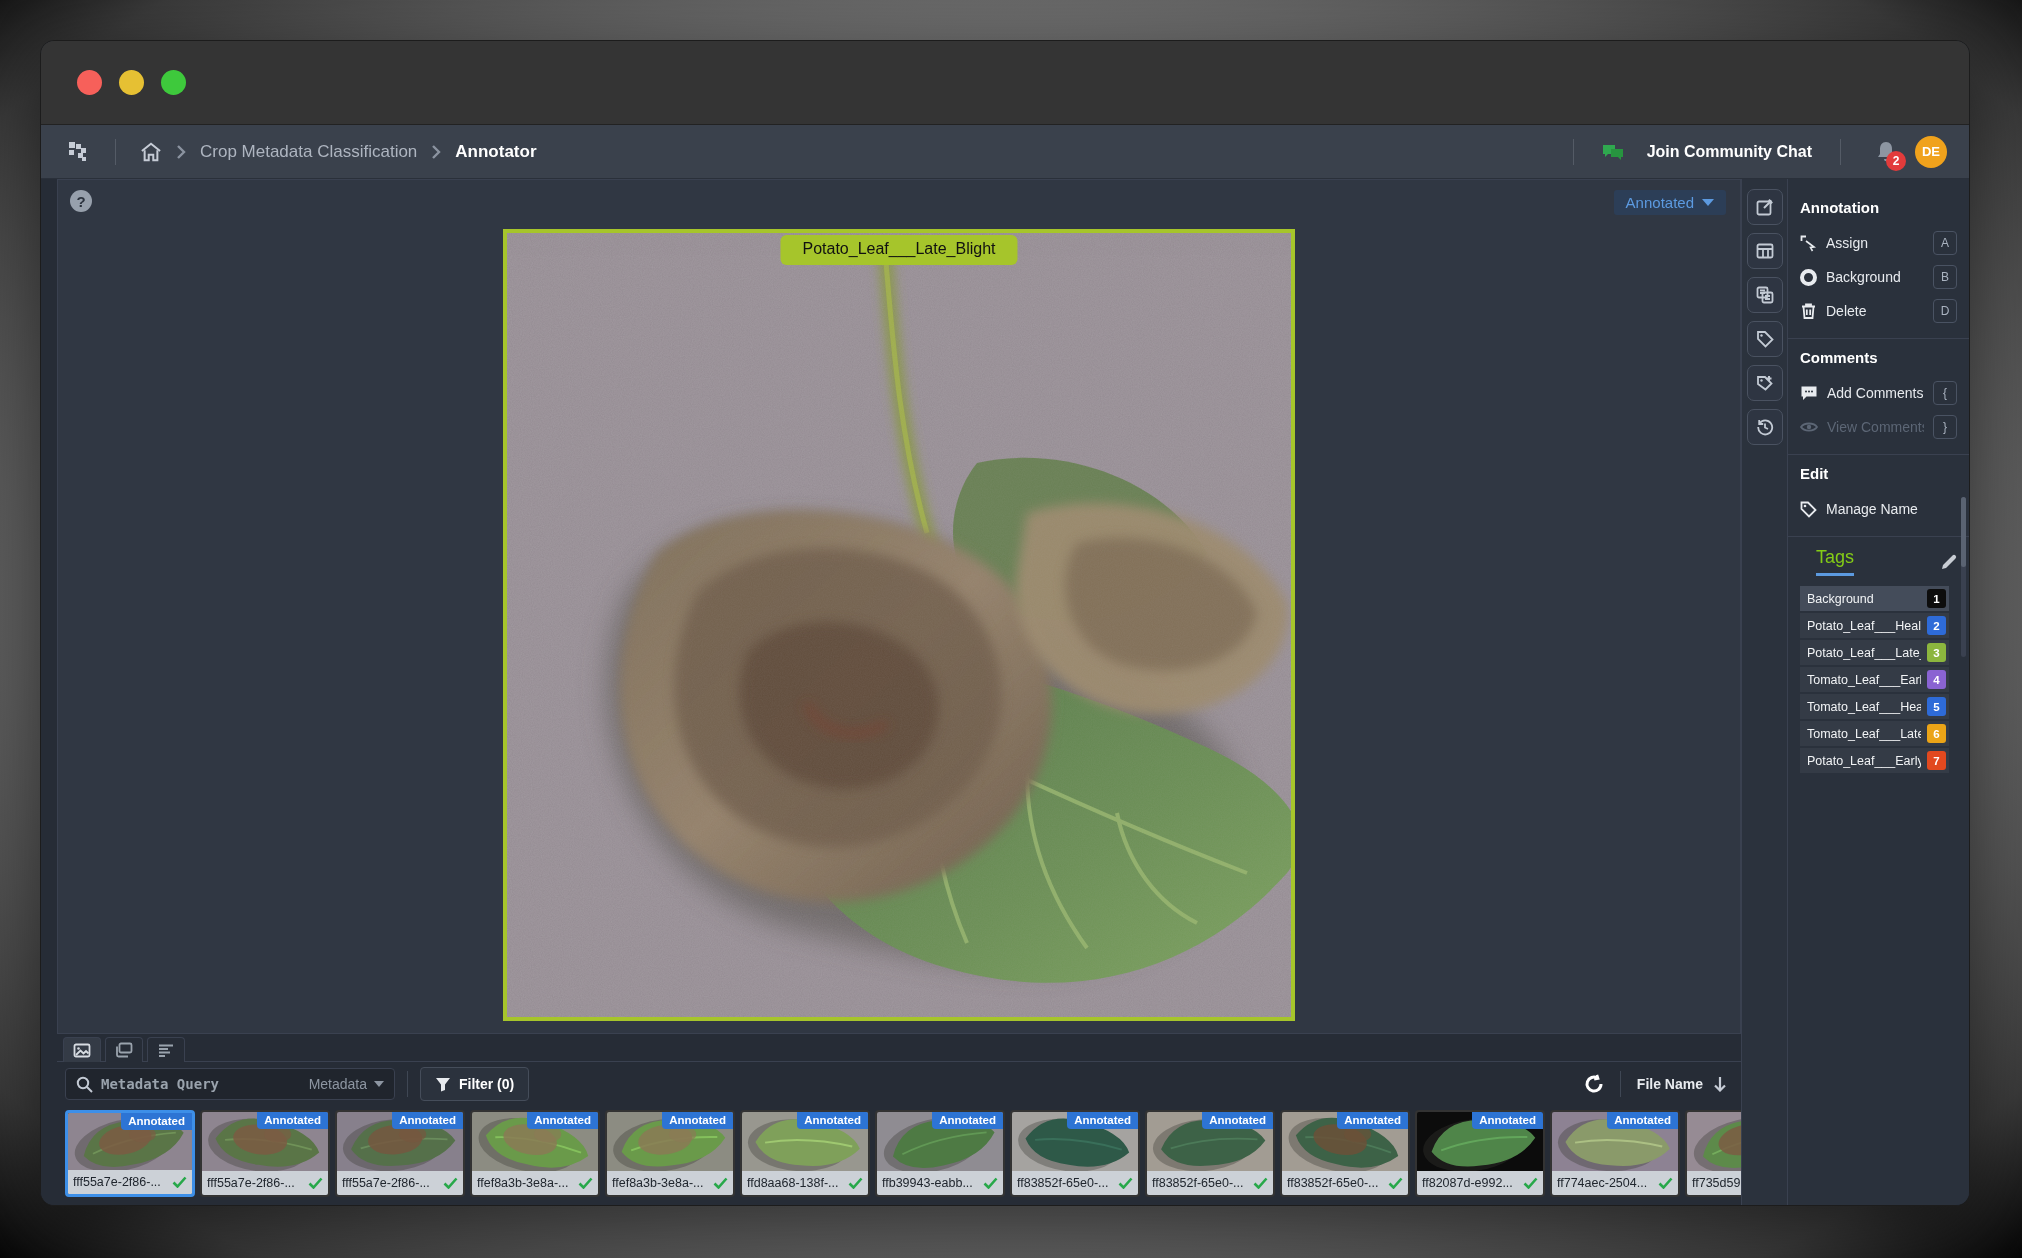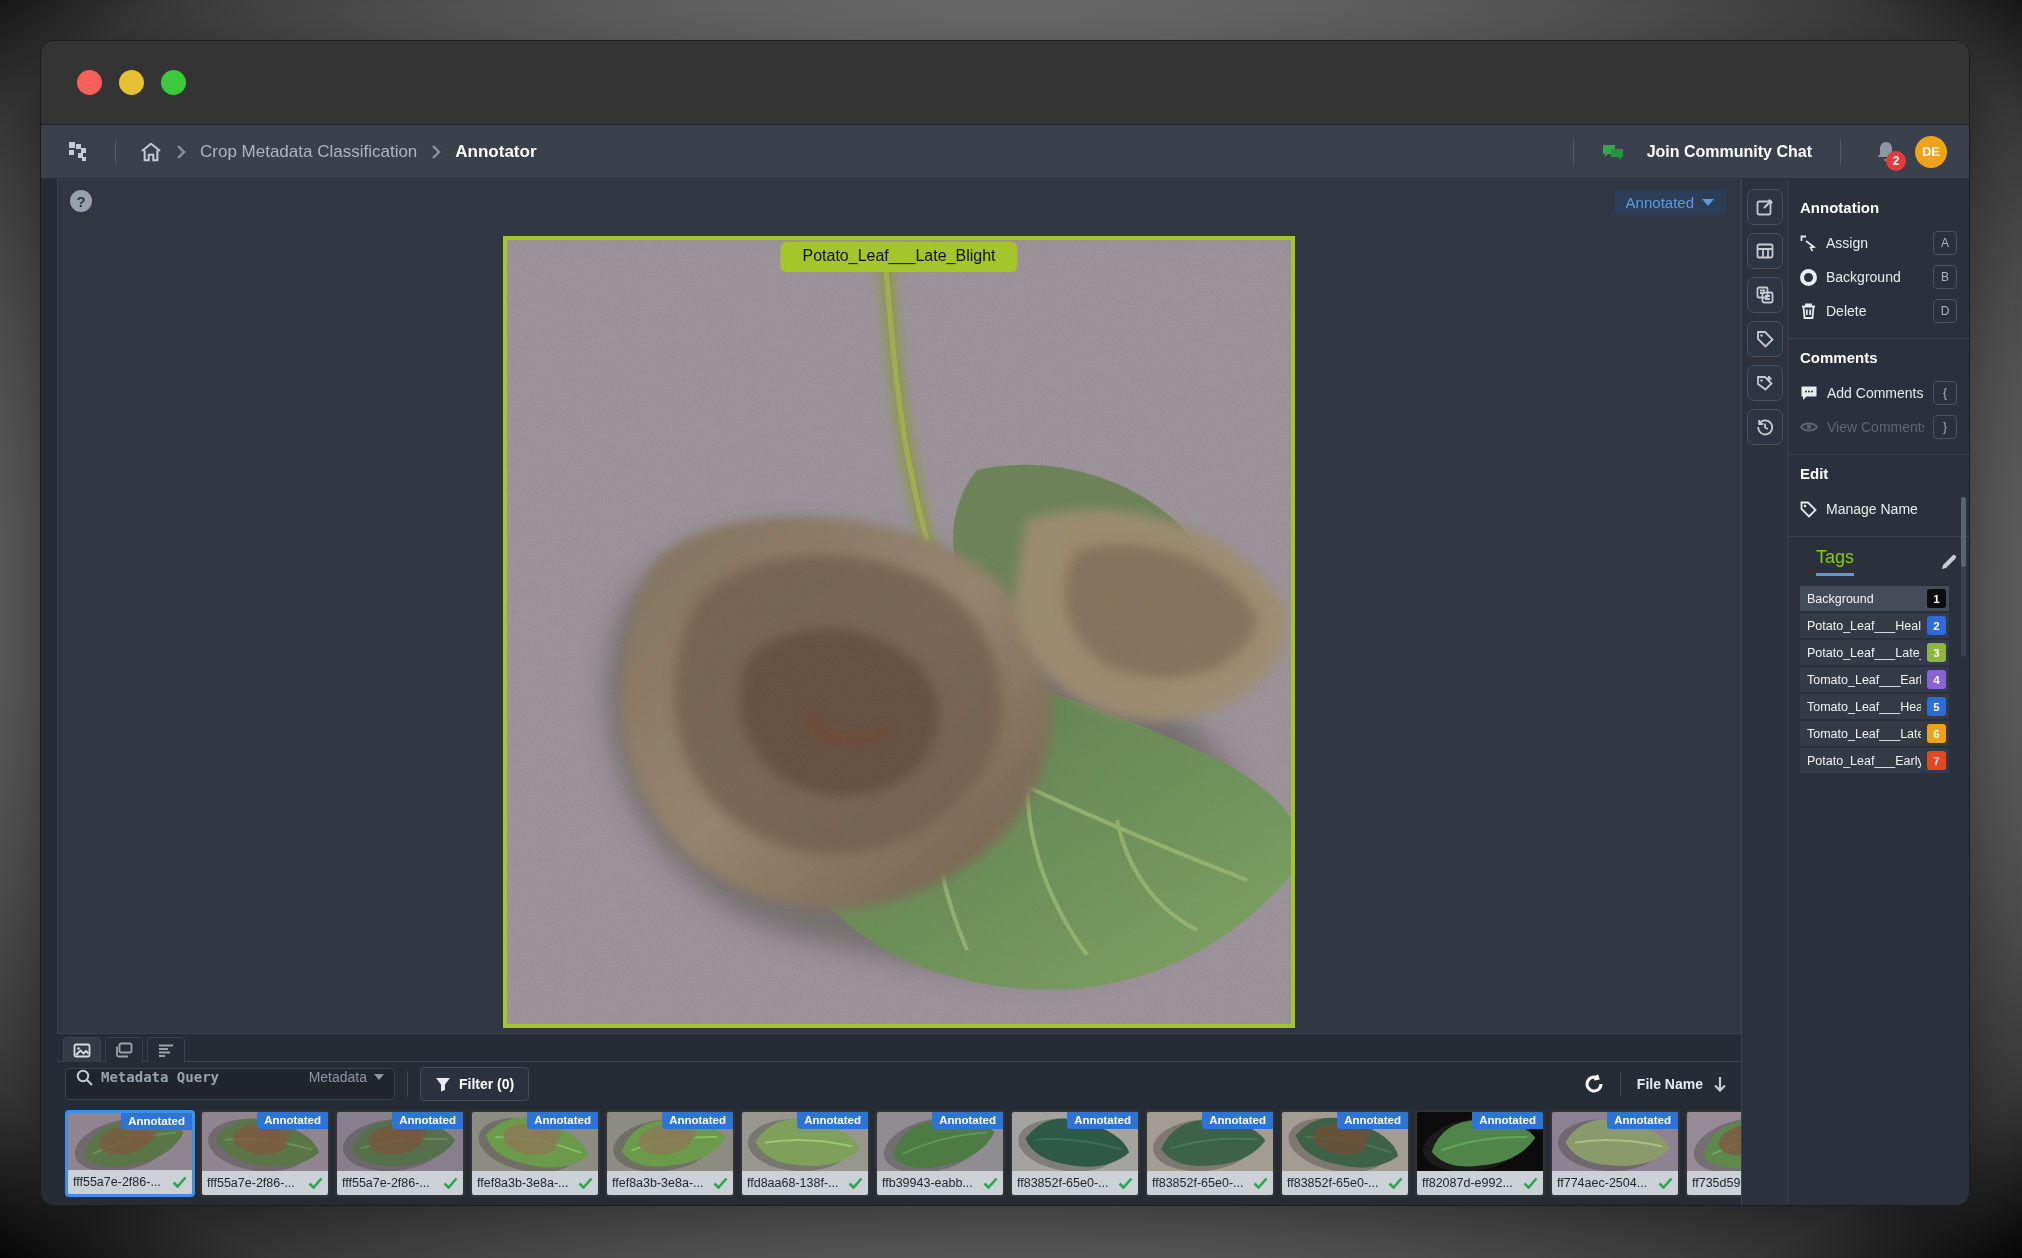--- a/index.html
+++ b/index.html
@@ -38,21 +38,21 @@
   .main { flex:1; display:flex; min-height:0; background:#262c36; }
   .canvas-col { flex:1; display:flex; flex-direction:column; min-width:0; margin-left:16px; }
   .canvas-area { flex:1; position:relative; background:#303743; border:1px solid #3a4150; border-bottom:none; overflow:hidden; }
   .help-btn { position:absolute; left:12px; top:10px; width:22px; height:22px; border-radius:50%;
     background:#97a0ac; color:#2b323d; font-weight:bold; font-size:15px;
     display:flex; align-items:center; justify-content:center; cursor:pointer; }
   .status-dd { position:absolute; right:14px; top:10px; background:#2c3e57; color:#5c9ae0;
     font-size:15px; padding:4px 12px; border-radius:3px; display:flex; align-items:center; gap:8px; cursor:pointer; }
   .caret-down { width:0; height:0; border-left:6px solid transparent; border-right:6px solid transparent; border-top:7px solid #5c9ae0; }
 
-  .main-image-wrap { position:absolute; left:50%; top:56px; transform:translateX(-50%);
+  .main-image-wrap { position:absolute; left:50%; top:49px; transform:translateX(-50%);
     width:792px; height:792px; border:4px solid #a6c52b; background:#958c93; }
   .image-label { position:absolute; left:50%; top:2px; transform:translateX(-50%);
     background:#a6c52b; color:#111; font-size:16px; padding:5px 22px 7px; border-radius:6px; white-space:nowrap; z-index:3; }
   .main-image-wrap svg.scene { position:absolute; inset:0; width:100%; height:100%; }
 
   
   .vtoolbar { flex:0 0 46px; background:#2b323d; border-left:1px solid #3a4150;
     display:flex; flex-direction:column; align-items:center; padding-top:10px; gap:8px; }
   .vt-btn { width:36px; height:36px; border:1px solid #4a5261; border-radius:7px; background:#2e3542;
     display:flex; align-items:center; justify-content:center; color:#c3cad4; cursor:pointer; }
@@ -81,21 +81,21 @@
   .rp-scroll .thumb { width:5px; height:70px; background:#5a6372; border-radius:3px; }
 
   
   .bottom { flex:0 0 172px; background:#262c36; border-top:1px solid #3a4150; display:flex; flex-direction:column; }
   .btabs { height:28px; display:flex; gap:4px; padding:3px 0 0 6px; border-bottom:1px solid #3a4150; }
   .btab { width:38px; height:25px; border:1px solid #3a4150; border-bottom:none; border-radius:4px 4px 0 0;
     display:flex; align-items:center; justify-content:center; color:#9aa3ad; background:#262c36; cursor:pointer; }
   .btab.active { background:#343b46; color:#d7dce2; }
   .search-row { height:42px; display:flex; align-items:center; padding:6px 14px 4px 8px; gap:12px; }
   .search-box { width:330px; height:32px; background:#20252d; border:1px solid #3a4150; border-radius:4px;
-    display:flex; align-items:flex-start; padding:0 10px; gap:8px; }
+    display:flex; align-items:center; padding:0 10px; gap:8px; }
   .search-ph { font-family:"DejaVu Sans Mono", monospace; font-size:14px; font-weight:bold; color:#9aa3ad; flex:1; }
   .search-scope { color:#8d96a2; font-size:14px; display:flex; align-items:center; gap:7px; cursor:pointer; }
   .scope-caret { width:0; height:0; border-left:5px solid transparent; border-right:5px solid transparent; border-top:6px solid #8d96a2; }
   .vdiv { width:1px; height:26px; background:#3f4754; }
   .filter-btn { height:32px; border:1px solid #454d5a; border-radius:4px; background:#2b323d; color:#fff;
     font-size:14px; font-weight:600; display:flex; align-items:center; gap:8px; padding:16px 14px; cursor:pointer; }
   .sort-area { margin-left:auto; display:flex; align-items:center; gap:16px; color:#e8ebef; }
   .sort-label { font-size:14px; font-weight:600; display:flex; align-items:center; gap:10px; cursor:pointer; }
   .refresh-btn { cursor:pointer; color:#fff; display:flex; }
 

